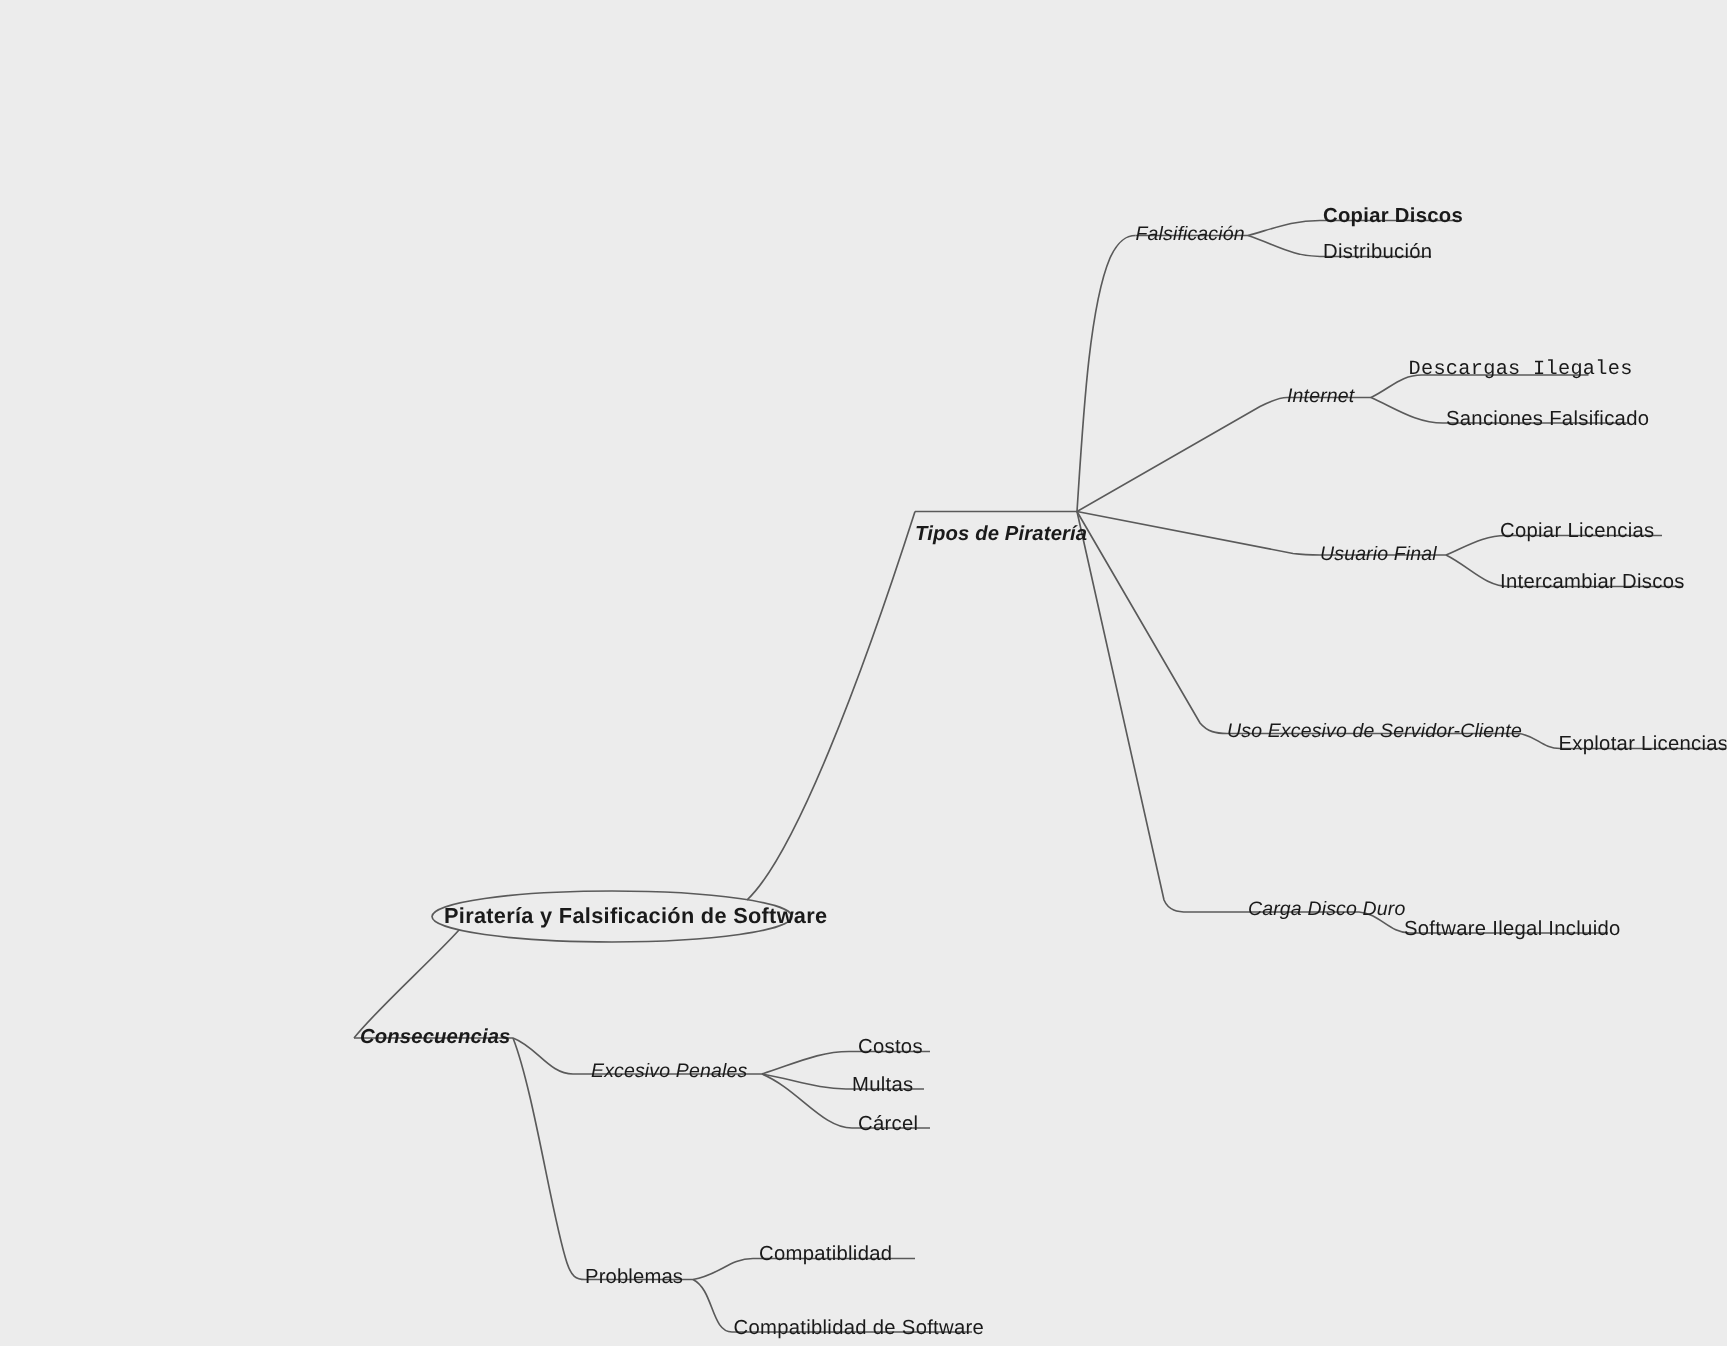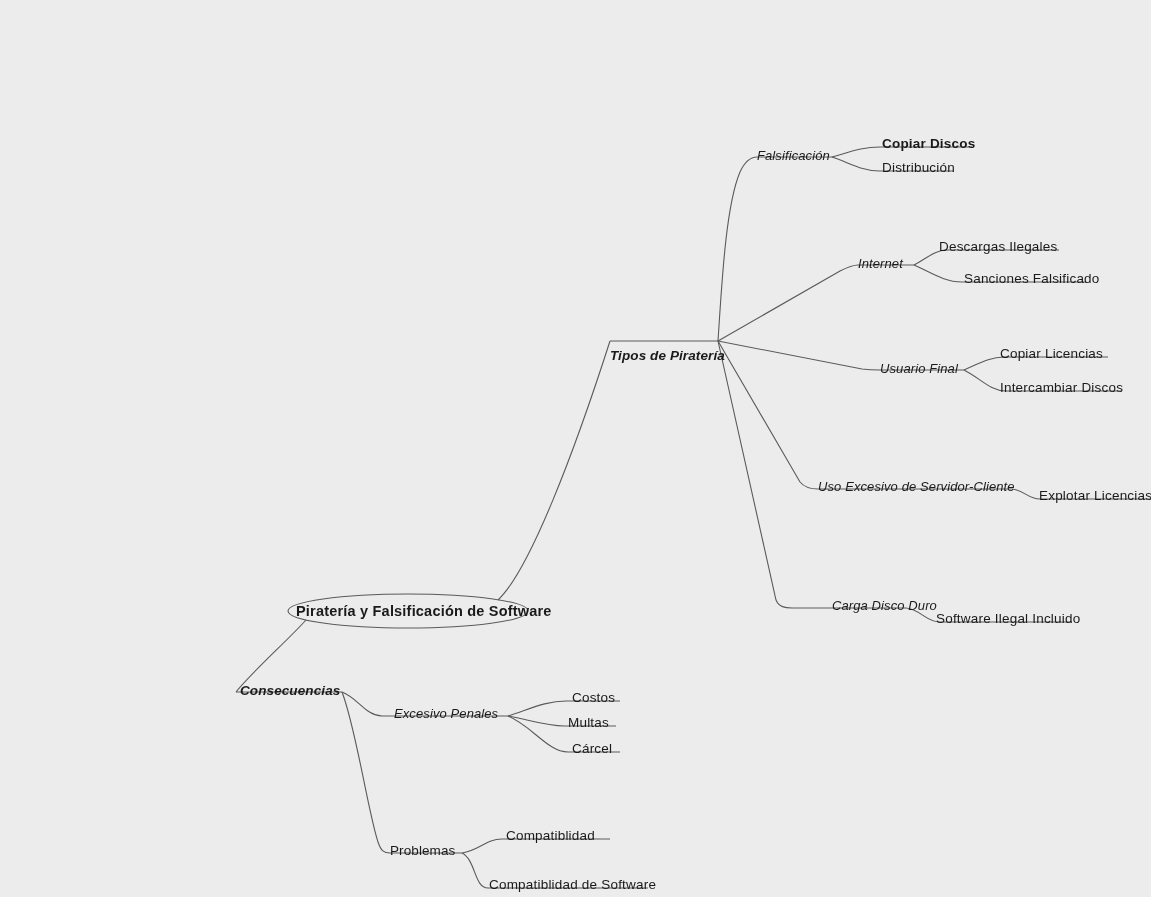--- a/index.html
+++ b/index.html
@@ -125,21 +125,21 @@
 
   <div class="node-label level2-label" style="left:757px; top:149px;">Falsificación</div>
   <div class="node-label level2-label" style="left:858px; top:257px;text-align:center;">Internet</div>
   <div class="node-label level2-label" style="left:880px; top:362px;">Usuario Final</div>
   <div class="node-label level2-label" style="left:818px; top:480px;">Uso Excesivo de Servidor-Cliente</div>
   <div class="node-label level2-label" style="left:792px; top:599px;margin-left:40px;">Carga Disco Duro</div>
 
   <div class="node-label leaf-label" style="left:882px; top:137px;font-weight:bold;">Copiar Discos</div>
   <div class="node-label leaf-label" style="left:882px; top:161px;">Distribución</div>
 
-  <div class="node-label leaf-label" style="left:939px; top:240px;">Descargas Ilegales</div>
+  <div class="node-label leaf-label" style="left:939px; top:240px;font-family:Liberation Mono, monospace;">Descargas Ilegales</div>
   <div class="node-label leaf-label" style="left:964px; top:272px;">Sanciones Falsificado</div>
 
   <div class="node-label leaf-label" style="left:1000px; top:347px;">Copiar Licencias</div>
   <div class="node-label leaf-label" style="left:1000px; top:381px;">Intercambiar Discos</div>
 
   <div class="node-label leaf-label" style="left:1039px; top:489px;">Explotar Licencias</div>
 
   <div class="node-label leaf-label" style="left:936px; top:612px;">Software Ilegal Incluido</div>
 
   <div class="node-label level2-label" style="left:394px; top:707px;">Excesivo Penales</div>

